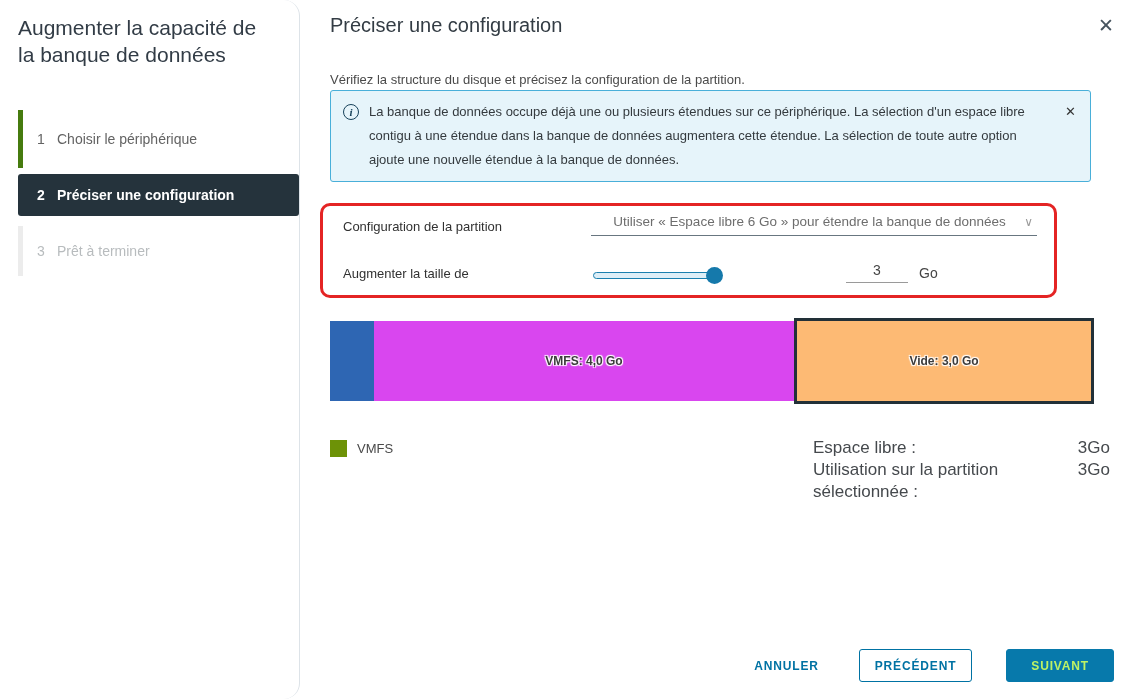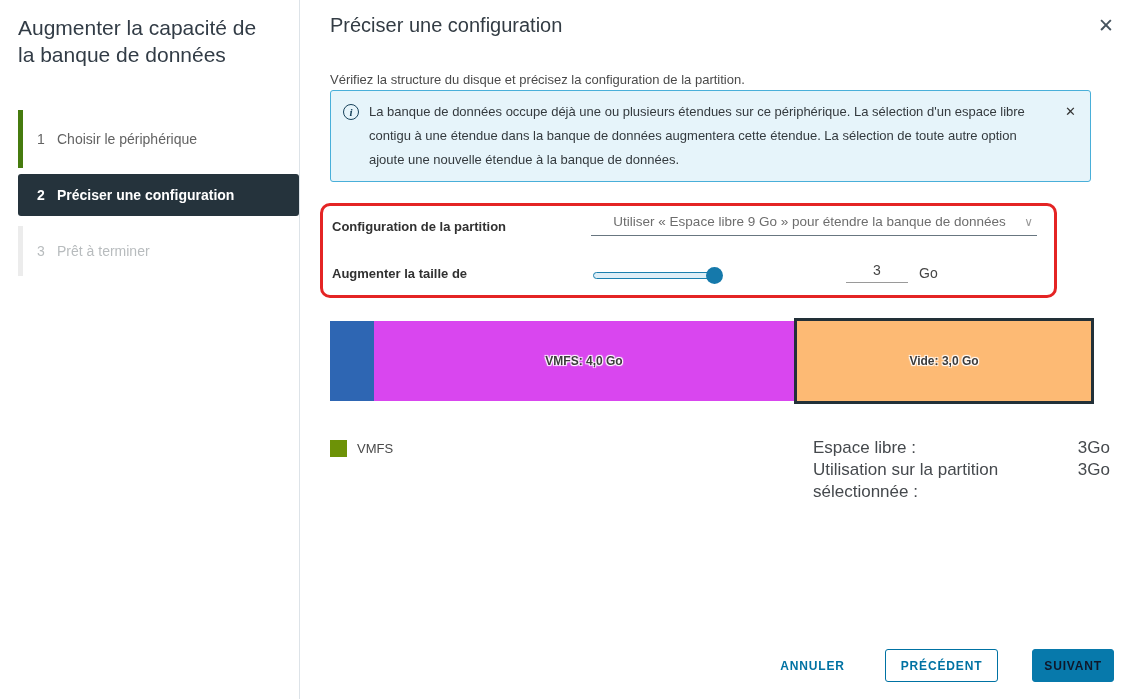--- a/index.html
+++ b/index.html
@@ -8,21 +8,21 @@
     font-family:"Liberation Sans", sans-serif;
     background:#ffffff;
     color:#333;
     position:relative;
     overflow:hidden;
   }
 
   
   .sidebar {
     position:absolute; left:0; top:0; width:300px; height:699px;
-    background:#fff; border-right:1px solid #dde3e8;
+    background:#fff; border-right:1px solid #dde3e8;border-radius:16px;
   }
   .sidebar-title {
     margin:14px 24px 0 18px;
     font-size:21px; line-height:1.3; font-weight:500; color:#323c46;
   }
   .steps { position:absolute; top:110px; left:0; right:0; }
   .step { position:relative; display:flex; align-items:center; font-size:14px; }
   .step .rail { position:absolute; left:18px; top:0; bottom:0; width:5px; }
   .step-completed { height:58px; color:#636363; }
   .step-completed .rail { background:#467b0e; }
@@ -64,21 +64,21 @@
     font-size:13px; color:#333; cursor:pointer;
   }
 
   
   .red-annotation {
     position:absolute; left:19px; top:203px; width:737px; height:95px;
     border:3px solid #e42424; border-radius:10px; pointer-events:none;
   }
 
   
-  .form-label { position:absolute; font-size:13px; font-weight:700; color:#313131; }
+  .form-label { position:absolute; font-size:13px; font-weight:400; color:#313131;margin-left:11px; }
   .label-config { left:31px; top:219px; }
   .label-size { left:31px; top:266px; }
   .dropdown {
     position:absolute; left:290px; top:212px; width:446px;
     border-bottom:1px solid #687680; padding:2px 4px 6px 8px;
     font-size:13.5px; color:#6d6d6d; cursor:pointer;
     display:flex; align-items:center;
   }
   .dropdown-value { flex:1; text-align:center; white-space:nowrap; }
   .dropdown-caret { color:#9a9a9a; font-size:12px; margin-left:4px; }
@@ -126,21 +126,21 @@
   
   .footer { position:absolute; right:20px; bottom:17px; display:flex; align-items:center; gap:34px; }
   .btn {
     font-family:"Liberation Sans", sans-serif;
     font-size:12px; font-weight:700; letter-spacing:.07em;
     height:33px; border-radius:3px; cursor:pointer;
     display:flex; align-items:center; justify-content:center;
   }
   .btn-link { color:#0072a3; background:transparent; border:none; padding:0 6px; }
   .btn-outline { color:#0072a3; background:#fff; border:1px solid #0072a3; padding:0 15px; }
-  .btn-primary { color:#0f172a; background:#0779ab; border:1px solid #0779ab; padding:0 11px; }
+  .btn-primary { color:#bef264; background:#0779ab; border:1px solid #0779ab; padding:0 24px; }
 </style>
 </head>
 <body>
 
 <div class="sidebar">
   <div class="sidebar-title">Augmenter la capacité de la banque de données</div>
 
   <div class="steps">
     <div class="step step-completed">
       <span class="rail"></span>
@@ -169,21 +169,21 @@
   <div class="info-banner">
     <span class="info-icon">i</span>
     <span>La banque de données occupe déjà une ou plusieurs étendues sur ce périphérique. La sélection d'un espace libre contigu à une étendue dans la banque de données augmentera cette étendue. La sélection de toute autre option ajoute une nouvelle étendue à la banque de données.</span>
     <span class="banner-close">✕</span>
   </div>
 
   <div class="red-annotation"></div>
 
   <div class="form-label label-config">Configuration de la partition</div>
   <div class="dropdown">
-    <span class="dropdown-value">Utiliser « Espace libre 9 Go » pour étendre la banque de données</span>
+    <span class="dropdown-value">Utiliser « Espace libre 6 Go » pour étendre la banque de données</span>
     <span class="dropdown-caret">∨</span>
   </div>
 
   <div class="form-label label-size">Augmenter la taille de</div>
   <div class="slider">
     <span class="slider-track"></span>
     <span class="slider-thumb"></span>
   </div>
   <input class="size-input" value="3" style="">
   <div class="size-unit">Go</div>

